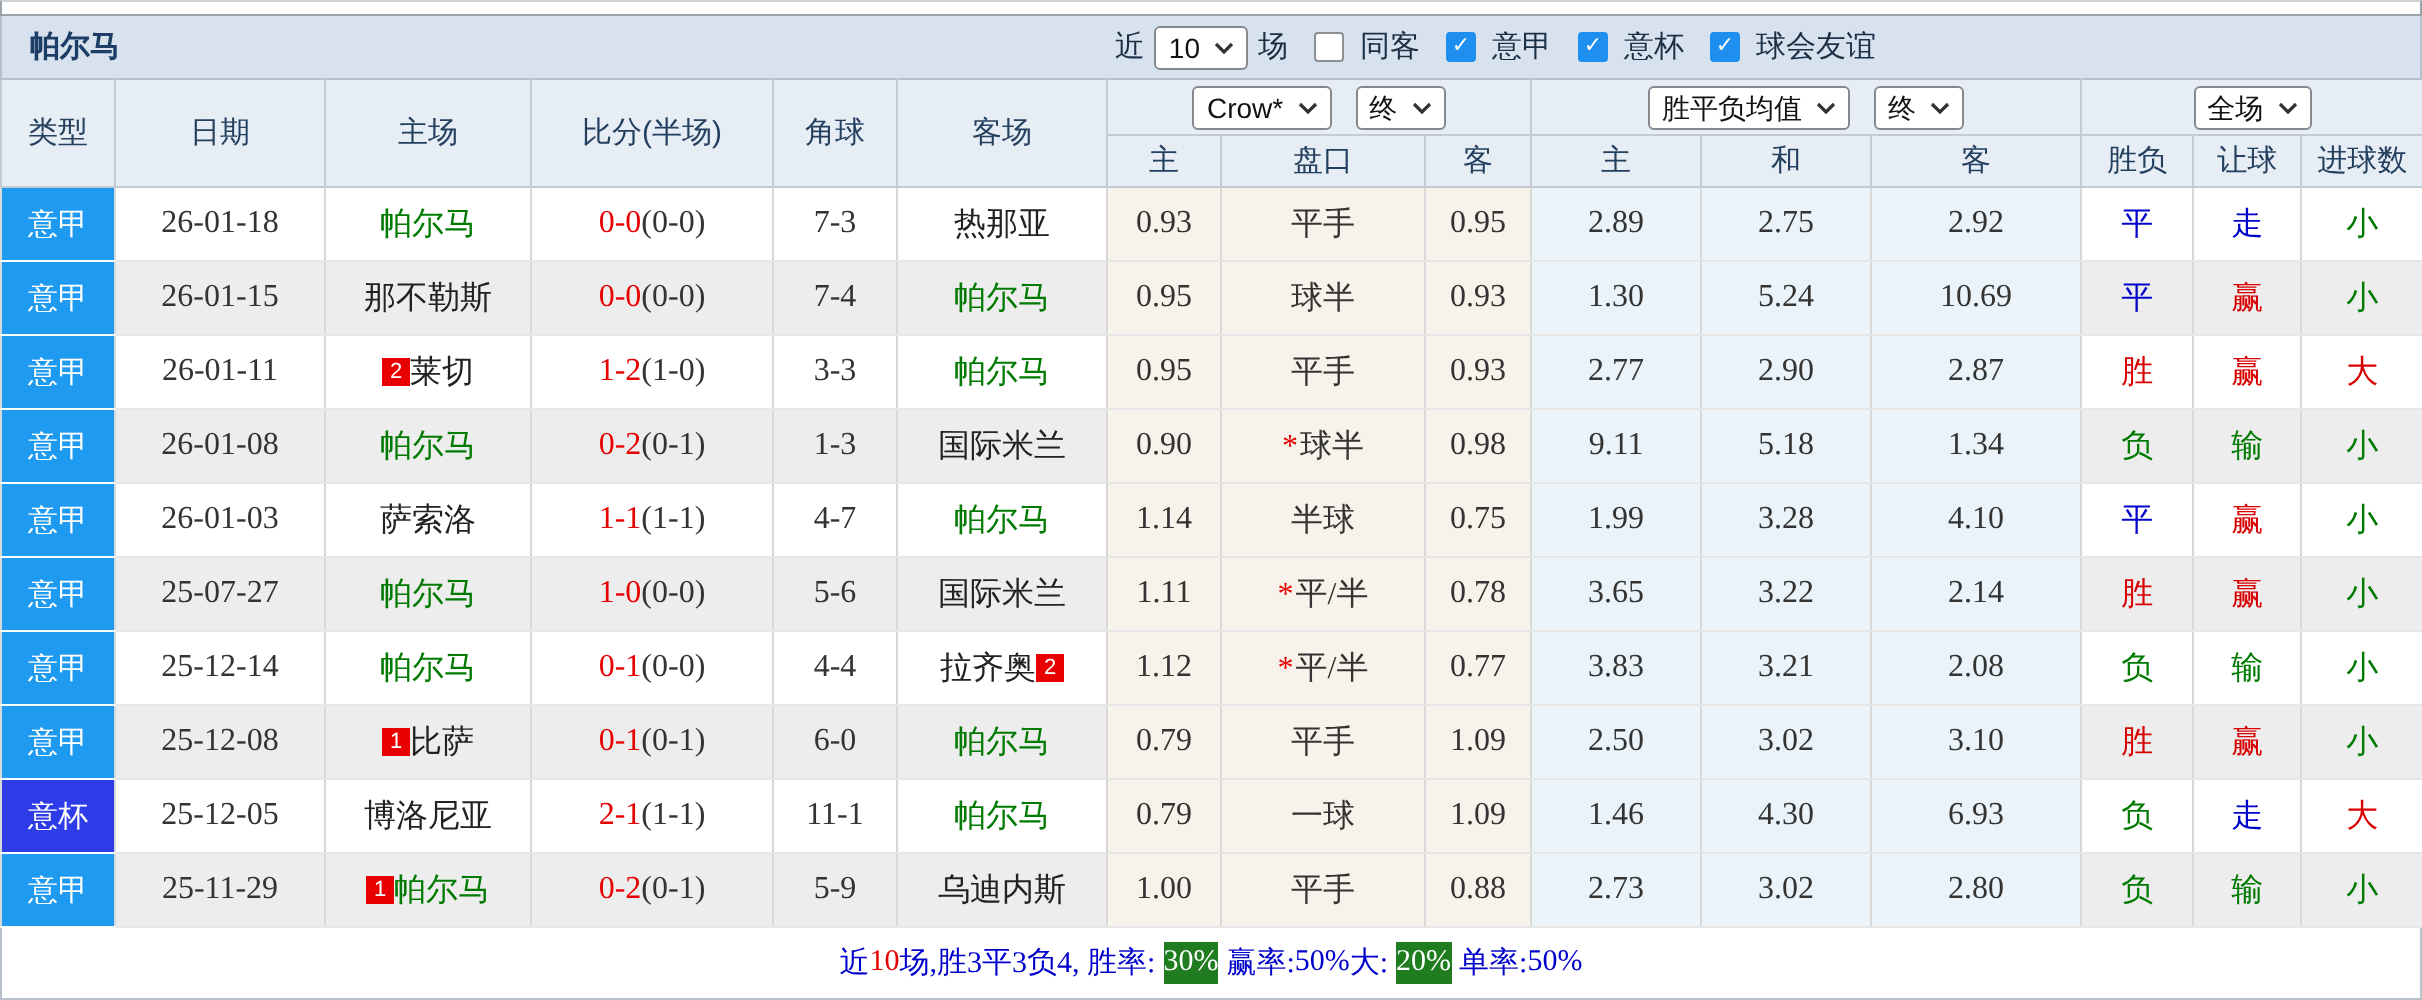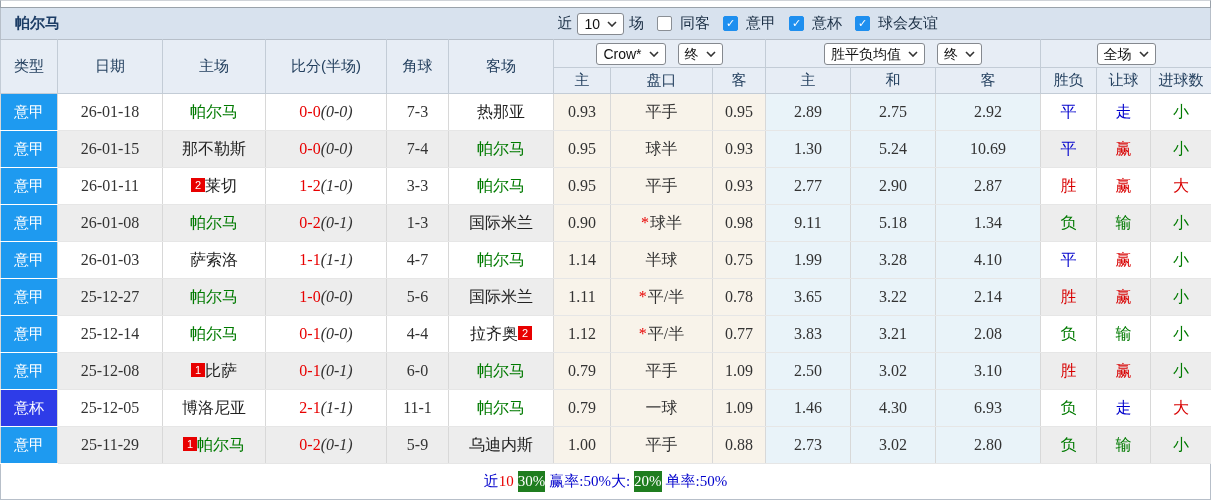--- a/index.html
+++ b/index.html
@@ -33,21 +33,21 @@
   td.col-type{padding:0;border-bottom:1px solid #fff;}
   .type-badge{display:flex;width:100%;height:100%;align-items:center;justify-content:center;color:#fff;
               font-size:15px;font-family:"Liberation Sans","DejaVu Sans",sans-serif;}
   .type-badge.serie{background:var(--badge-serie,#1e9af0);}
   .type-badge.coppa{background:var(--badge-coppa,#2e3ce8);}
   .t-red{color:var(--c-red,#d80000);}
   .t-blue{color:var(--c-blue,#0000cc);}
   .t-green{color:var(--c-green,#007a00);}
   .t-dark{color:#222;}
   .s-red{color:var(--score-red,#e80000);}
-  .s-dark{color:#333;font-style:italic;}
+  .s-dark{color:#333;}
   .star{color:var(--score-red,#e80000);margin-right:1px;}
   .num-badge{display:inline-block;background:var(--score-red,#e80000);color:#fff;font-size:11px;line-height:14px;
              min-width:12px;padding:0 1px;vertical-align:2px;font-family:"Liberation Sans","DejaVu Sans",sans-serif;}
   .footer{height:36px;display:flex;align-items:center;justify-content:center;background:#fff;font-size:15px;
           border-left:1px solid #b7bfc9;border-right:1px solid #b7bfc9;border-bottom:1px solid #b7bfc9;
           box-sizing:border-box;font-family:"Liberation Serif","DejaVu Serif",serif;}
   .f-blue{color:var(--c-blue,#0000cc);}
   .f-red{color:var(--score-red,#e80000);}
   .f-pct{background:var(--pct-green,#1f7d1f);color:#fff;padding:2px 0;margin:0 4px;}
 </style>
@@ -253,21 +253,21 @@
   <td class="bg-blue">3.28</td>
   <td class="bg-blue">4.10</td>
   <td><span class="t-blue">平</span></td>
   <td><span class="t-red">赢</span></td>
   <td><span class="t-green">小</span></td>
 </tr>
 <tr class="row even">
   <td class="col-type">
             <span class="type-badge serie">意甲</span>
           </td>
-  <td>25-12-27</td>
+  <td>25-07-27</td>
   <td><span class="t-green">帕尔马</span></td>
   <td><span class="s-red">1-0</span><span class="s-dark">(0-0)</span></td>
   <td>5-6</td>
   <td><span class="t-dark">国际米兰</span></td>
   <td class="bg-cream">1.11</td>
   <td class="bg-cream"><span class="star">*</span>平/半</td>
   <td class="bg-cream">0.78</td>
   <td class="bg-blue">3.65</td>
   <td class="bg-blue">3.22</td>
   <td class="bg-blue">2.14</td>
@@ -350,20 +350,21 @@
   <td><span class="t-green">负</span></td>
   <td><span class="t-green">输</span></td>
   <td><span class="t-green">小</span></td>
 </tr>
       </tbody>
   </table>
 
   <div class="footer">
     <span class="f-blue">近</span>
     <span class="f-red">10</span>
+    <span class="f-blue">场,胜3平3负4, 胜率: </span>
     <span class="f-pct">30%</span>
     <span class="f-blue"> 赢率:</span>
     <span class="f-blue">50%</span>
     <span class="f-blue"> 大: </span>
     <span class="f-pct">20%</span>
     <span class="f-blue"> 单率:</span>
     <span class="f-blue">50%</span>
   </div>
 </div>
 

